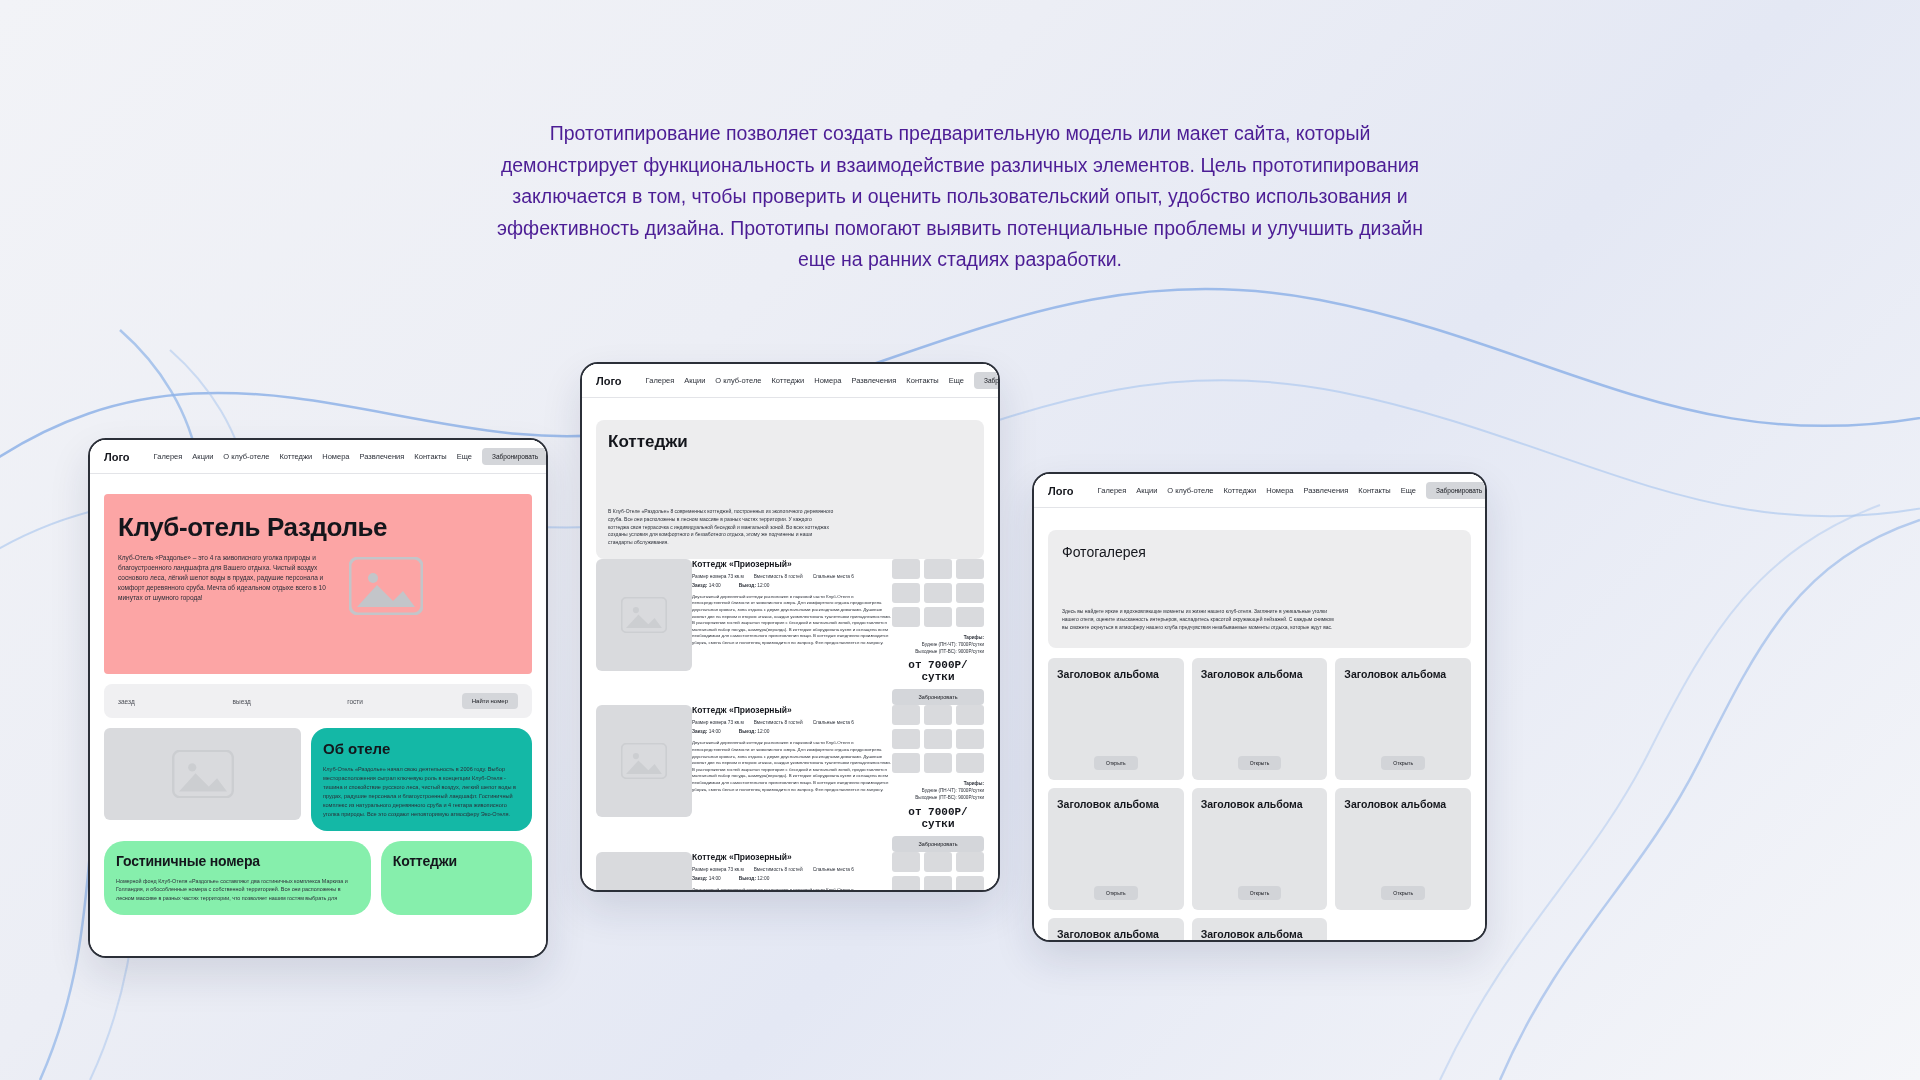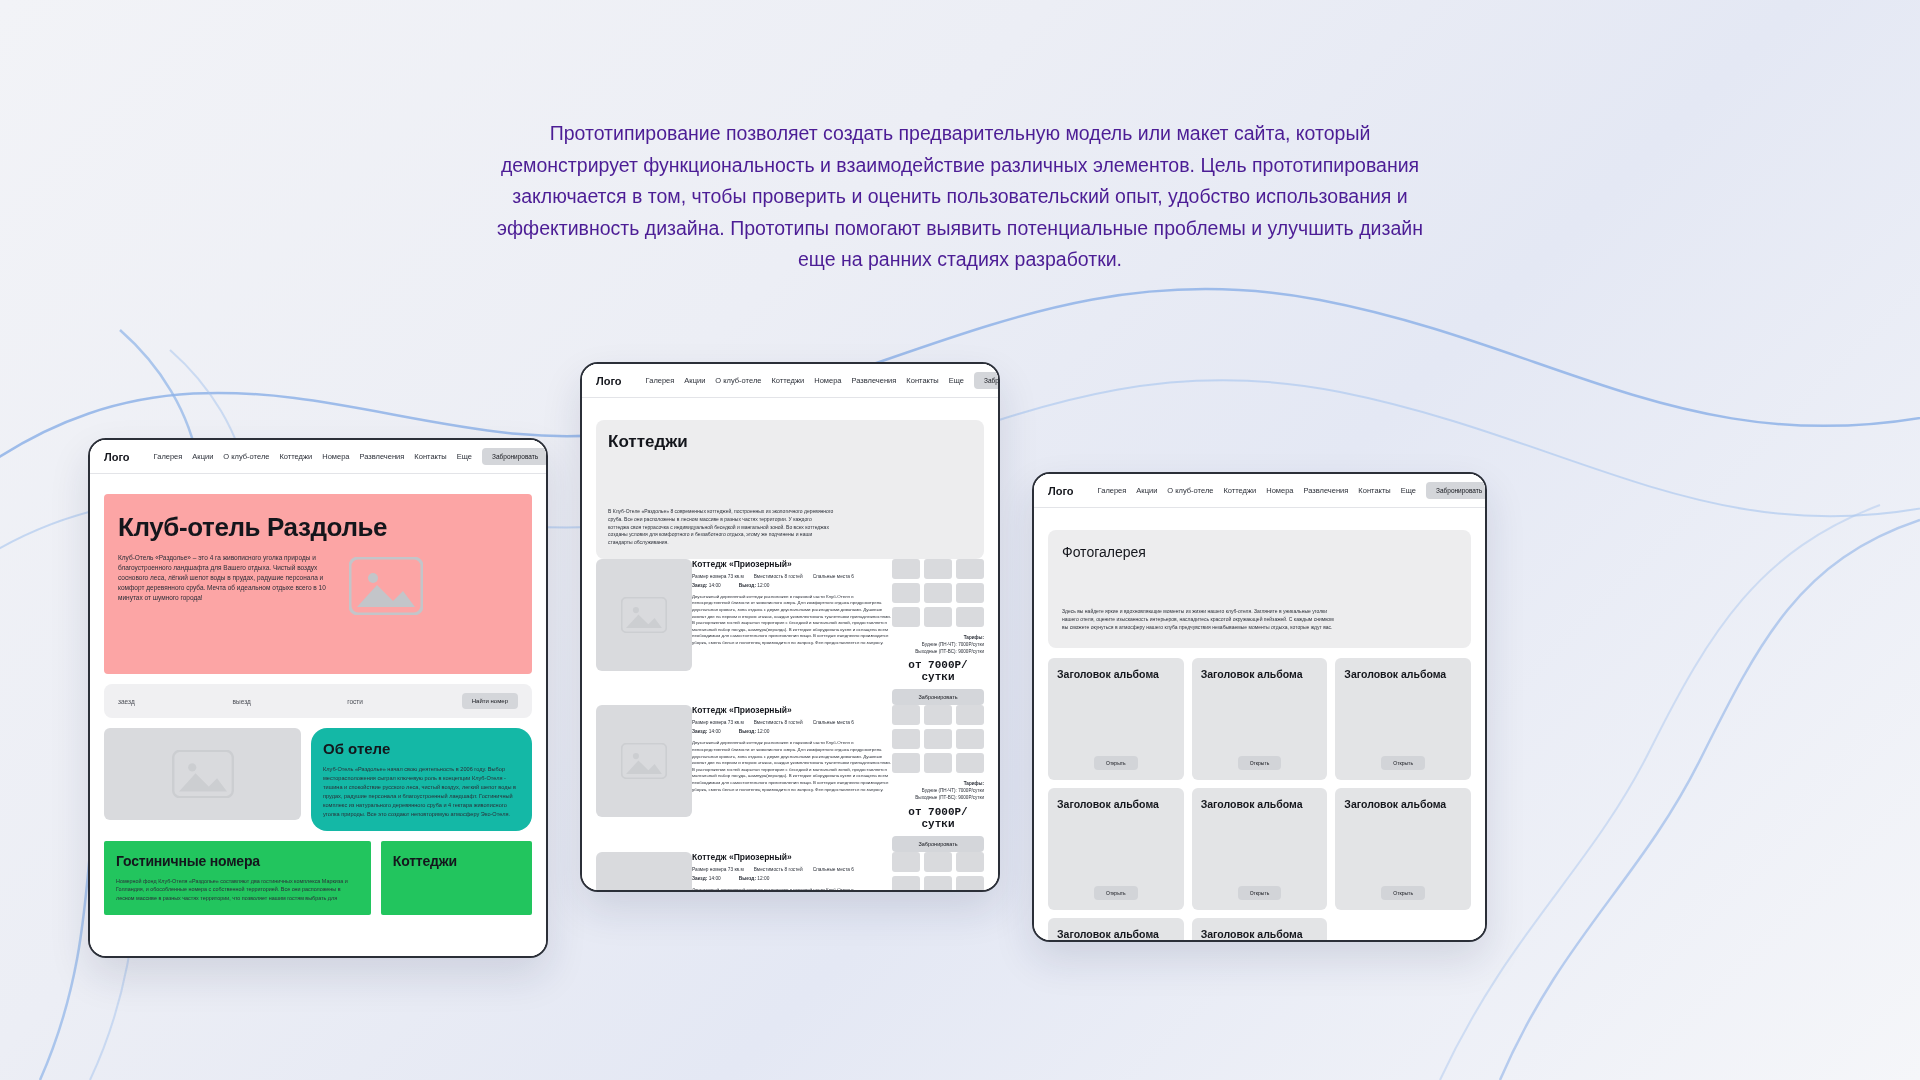--- a/index.html
+++ b/index.html
@@ -76,21 +76,21 @@
     margin-top: 10px; background: #f0f0f2; border-radius: 8px; height: 34px;
     display: flex; align-items: center; padding: 0 14px; gap: 0; font-size: 6.5px; color: #4a4d55;
   }
   .searchbar .f { flex: 1; }
   .searchbar .btn { background: #d4d6da; color: #15171d; padding: 5px 10px; border-radius: 4px; font-size: 6px; }
   .two-col { display: flex; gap: 10px; margin-top: 10px; }
   .about-box { flex: 1; background: #14b8a6; border-radius: 16px; padding: 12px; }
   .about-title { font-size: 15px; font-weight: 700; margin: 0 0 8px; }
   .about-text { font-size: 5.6px; line-height: 1.6; color: #2b2f38; }
   .bottom-row { display: flex; gap: 10px; margin-top: 10px; }
-  .bcard { background: #22c55e; border-radius: 2px; padding: 12px; }
+  .bcard { background: #86efac; border-radius: 20px; padding: 12px; }
   .bcard h4 { margin: 0 0 8px; font-size: 14px; font-weight: 700; letter-spacing: -.2px; }
   .bcard p { margin: 0; font-size: 5.4px; line-height: 1.6; color: #2b2f38; }
 
   
   #device-2 { left: 580px; top: 362px; width: 420px; height: 530px; }
   #device-2 .sect {
     background: #ededee; border-radius: 8px; padding: 12px; margin-top: 8px;
     min-height: 120px; position: relative;
   }
   #device-2 .sect h2 { margin: 0; font-size: 17px; font-weight: 700; }

